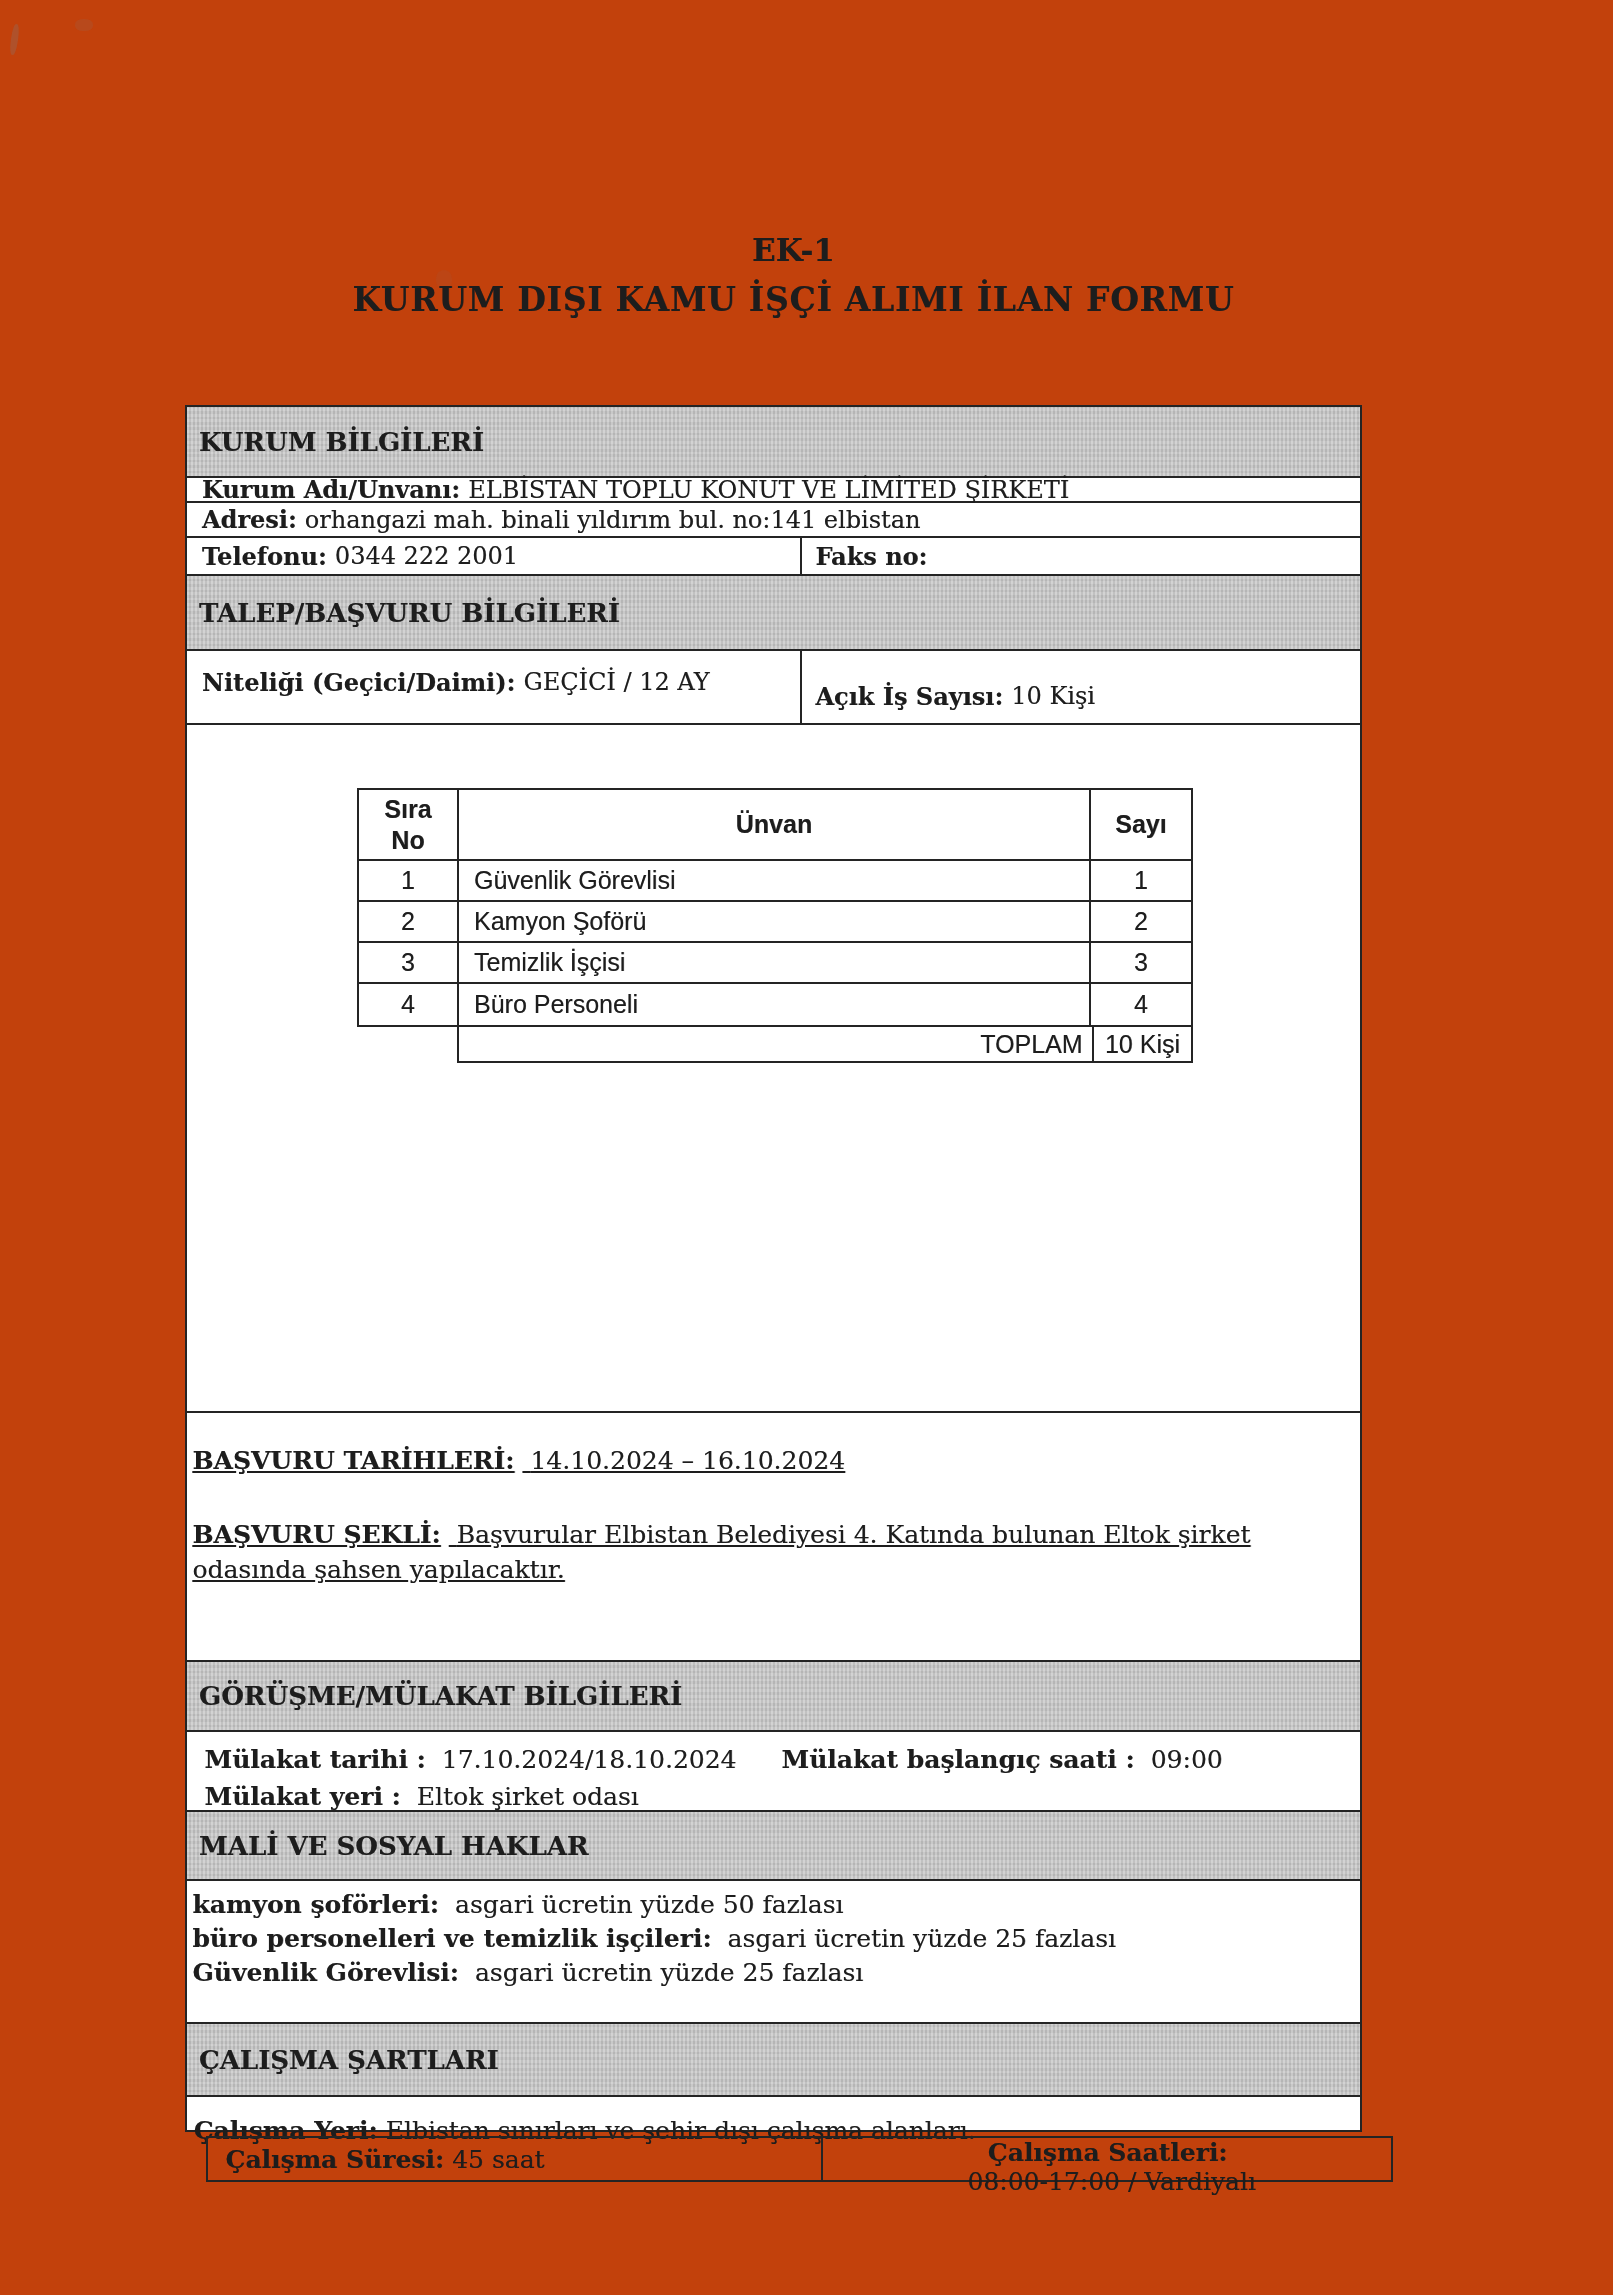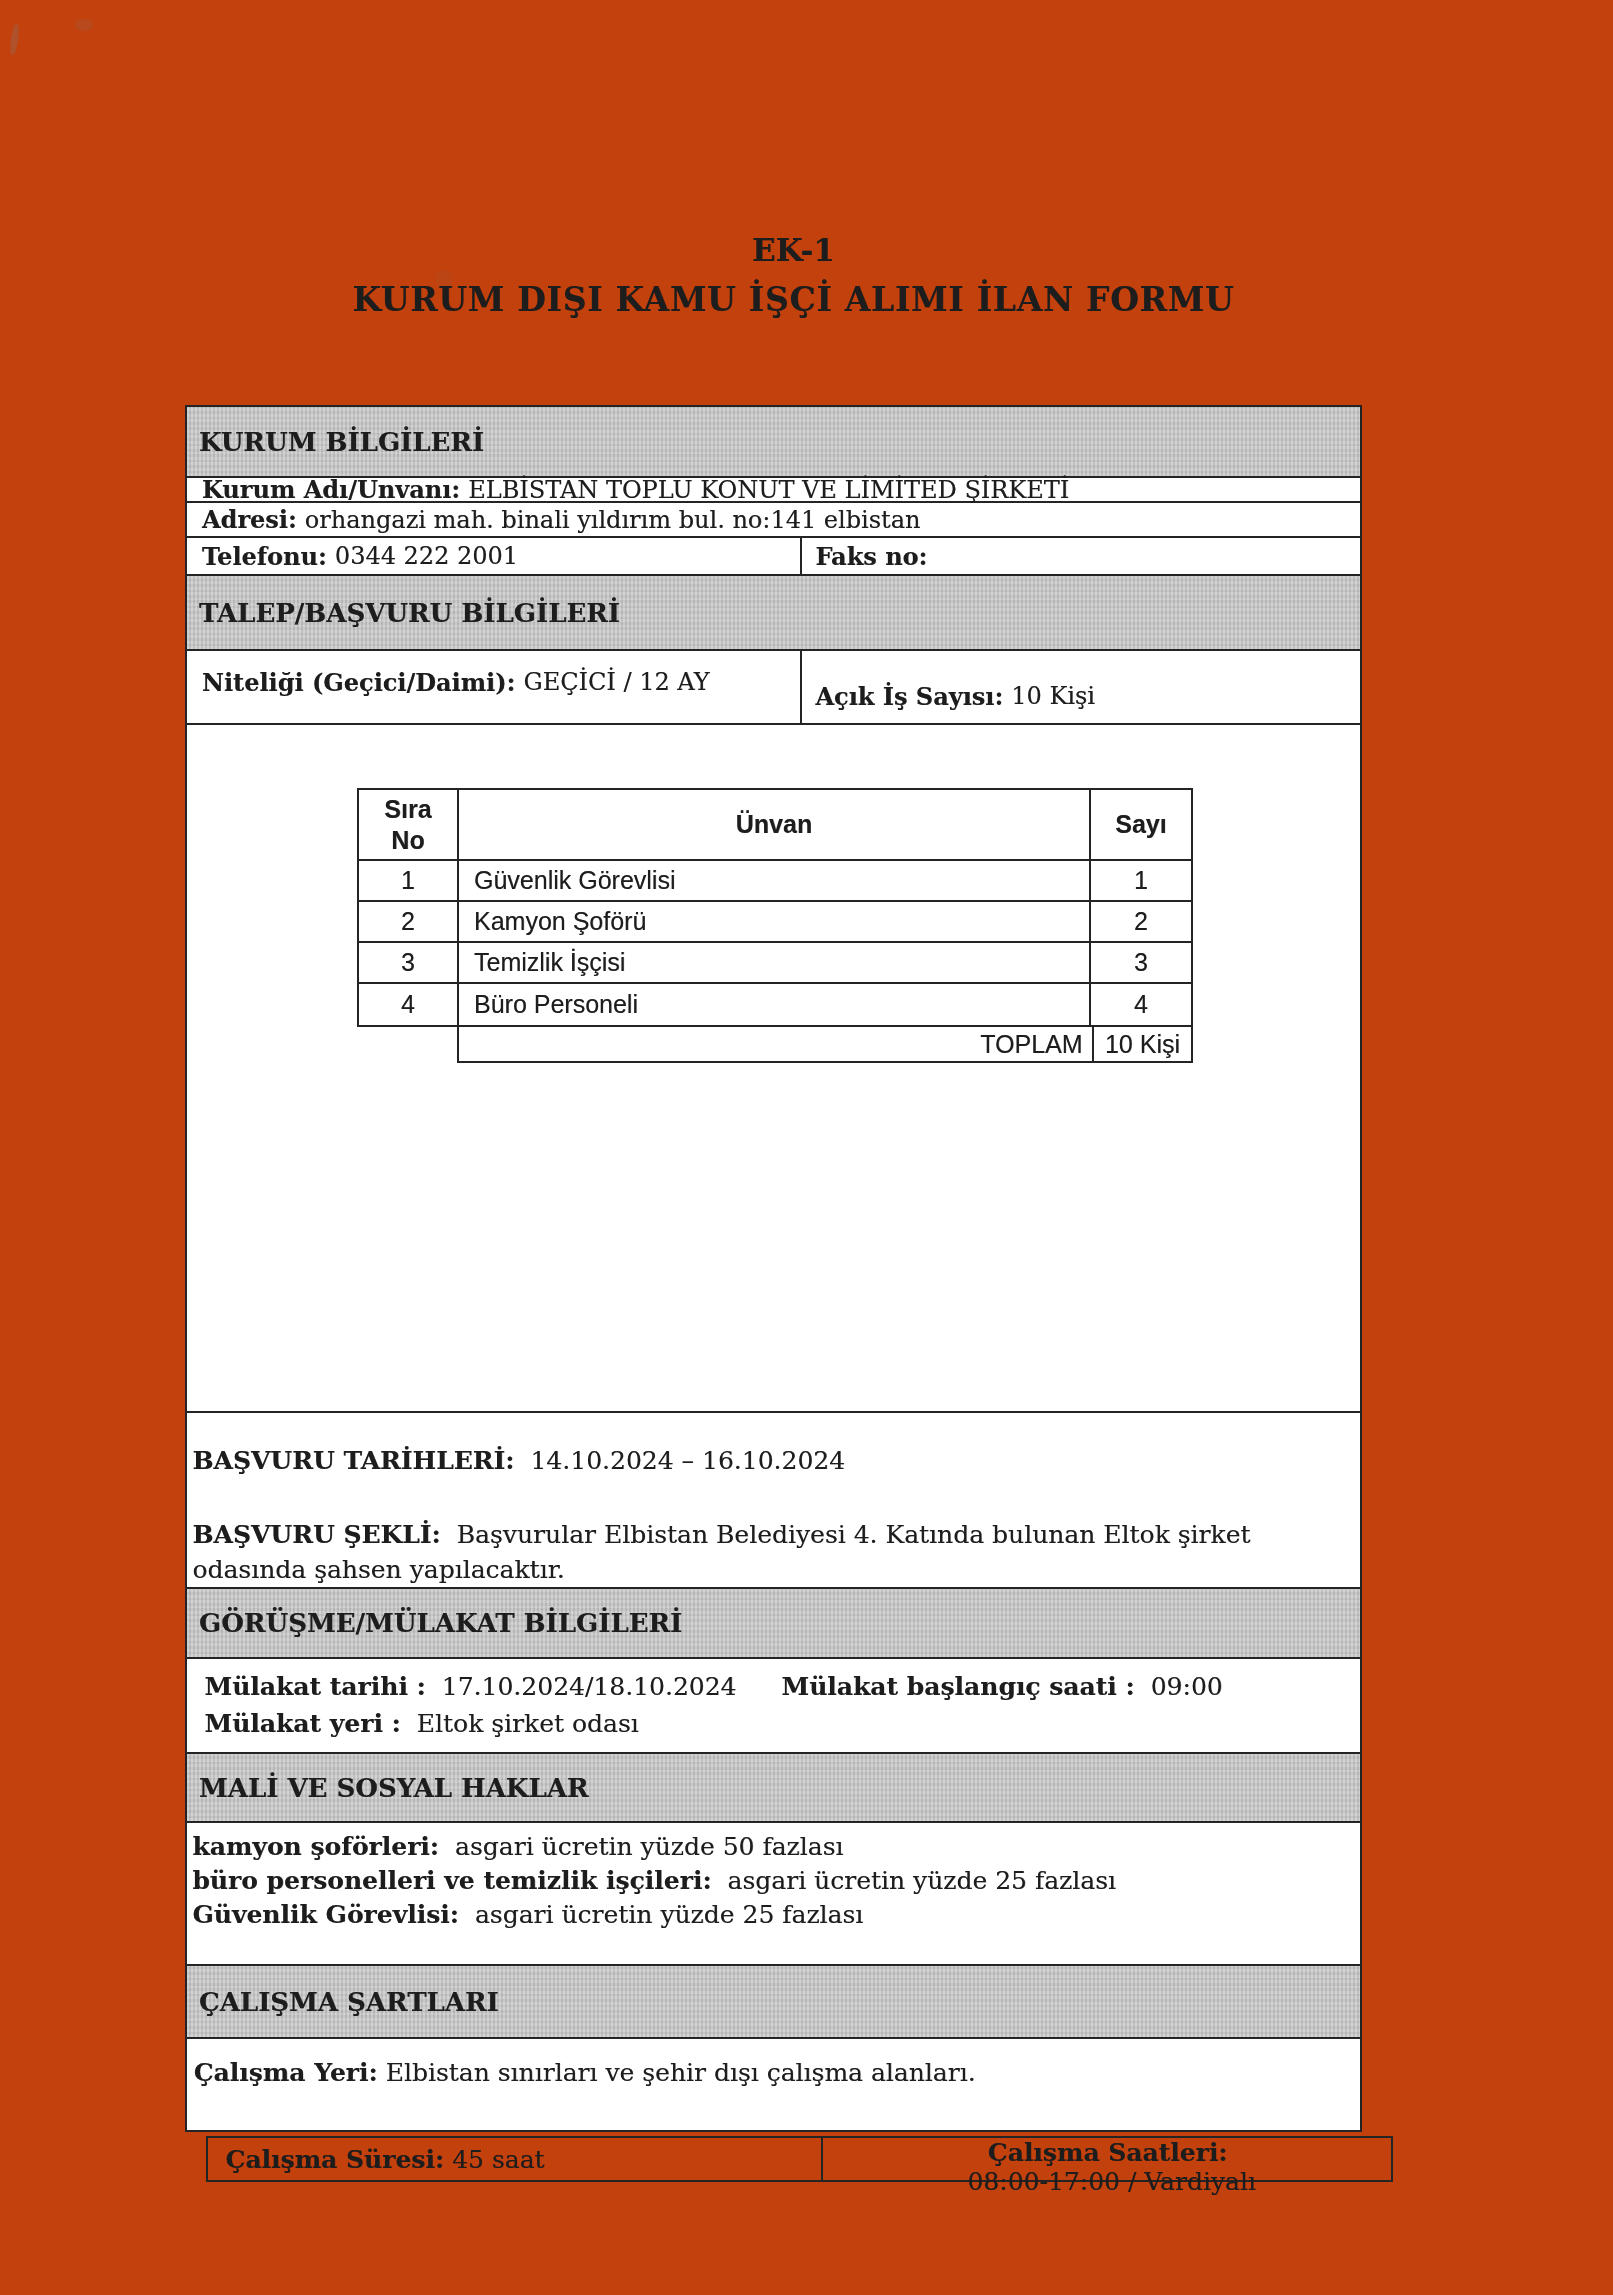--- a/index.html
+++ b/index.html
@@ -67,24 +67,24 @@
   .phead .c2{justify-content:center;padding-left:0;}
   .c3{flex:1;display:flex;align-items:center;justify-content:center;}
   .toplam-row{margin-left:100px;width:736px;height:36px;border:2.7px solid var(--border_dark);border-top:none;
               box-sizing:border-box;display:flex;align-items:stretch;}
   .toplam-row .tl{width:635px;border-right:2.7px solid var(--border_dark);box-sizing:border-box;
                   display:flex;align-items:center;justify-content:flex-end;padding-right:9.4px;}
   .toplam-row .tv{flex:1;display:flex;align-items:center;justify-content:center;}
 
   
   .sec{box-sizing:border-box;font-size:25px;}
-  .sec.basvuru{height:176px;border-bottom:2.7px solid var(--border_dark);padding:31px 47px 0 5.4px;}
+  .sec.basvuru{height:249px;border-bottom:2.7px solid var(--border_dark);padding:31px 47px 0 5.4px;text-decoration:underline;}
   .basvuru .line1{line-height:34px;margin-bottom:39px;}
   .basvuru .para{line-height:35px;}
-  .sec.mulakat{height:95px;border-bottom:2.7px solid var(--border_dark);padding:9.4px 0 0 17.5px;}
+  .sec.mulakat{height:80px;border-bottom:2.7px solid var(--border_dark);padding:9.4px 0 0 17.5px;}
   .mulakat .line{line-height:37px;}
   .pair{white-space:nowrap;}
   .pair.second{margin-left:37px;}
   .sec.mali-sec{height:143px;border-bottom:2.7px solid var(--border_dark);padding:6.7px 0 0 5.4px;}
   .mali-sec .line{line-height:34px;}
   .sec.yeri{height:67px;display:flex;align-items:center;padding-left:6.7px;}
 
   
   .bottom-row{position:absolute;left:185px;top:2136px;width:1187px;height:46px;
               border:2.7px solid var(--border_dark);box-sizing:border-box;display:flex;font-size:25px;align-items:stretch;margin-left:21px;}

